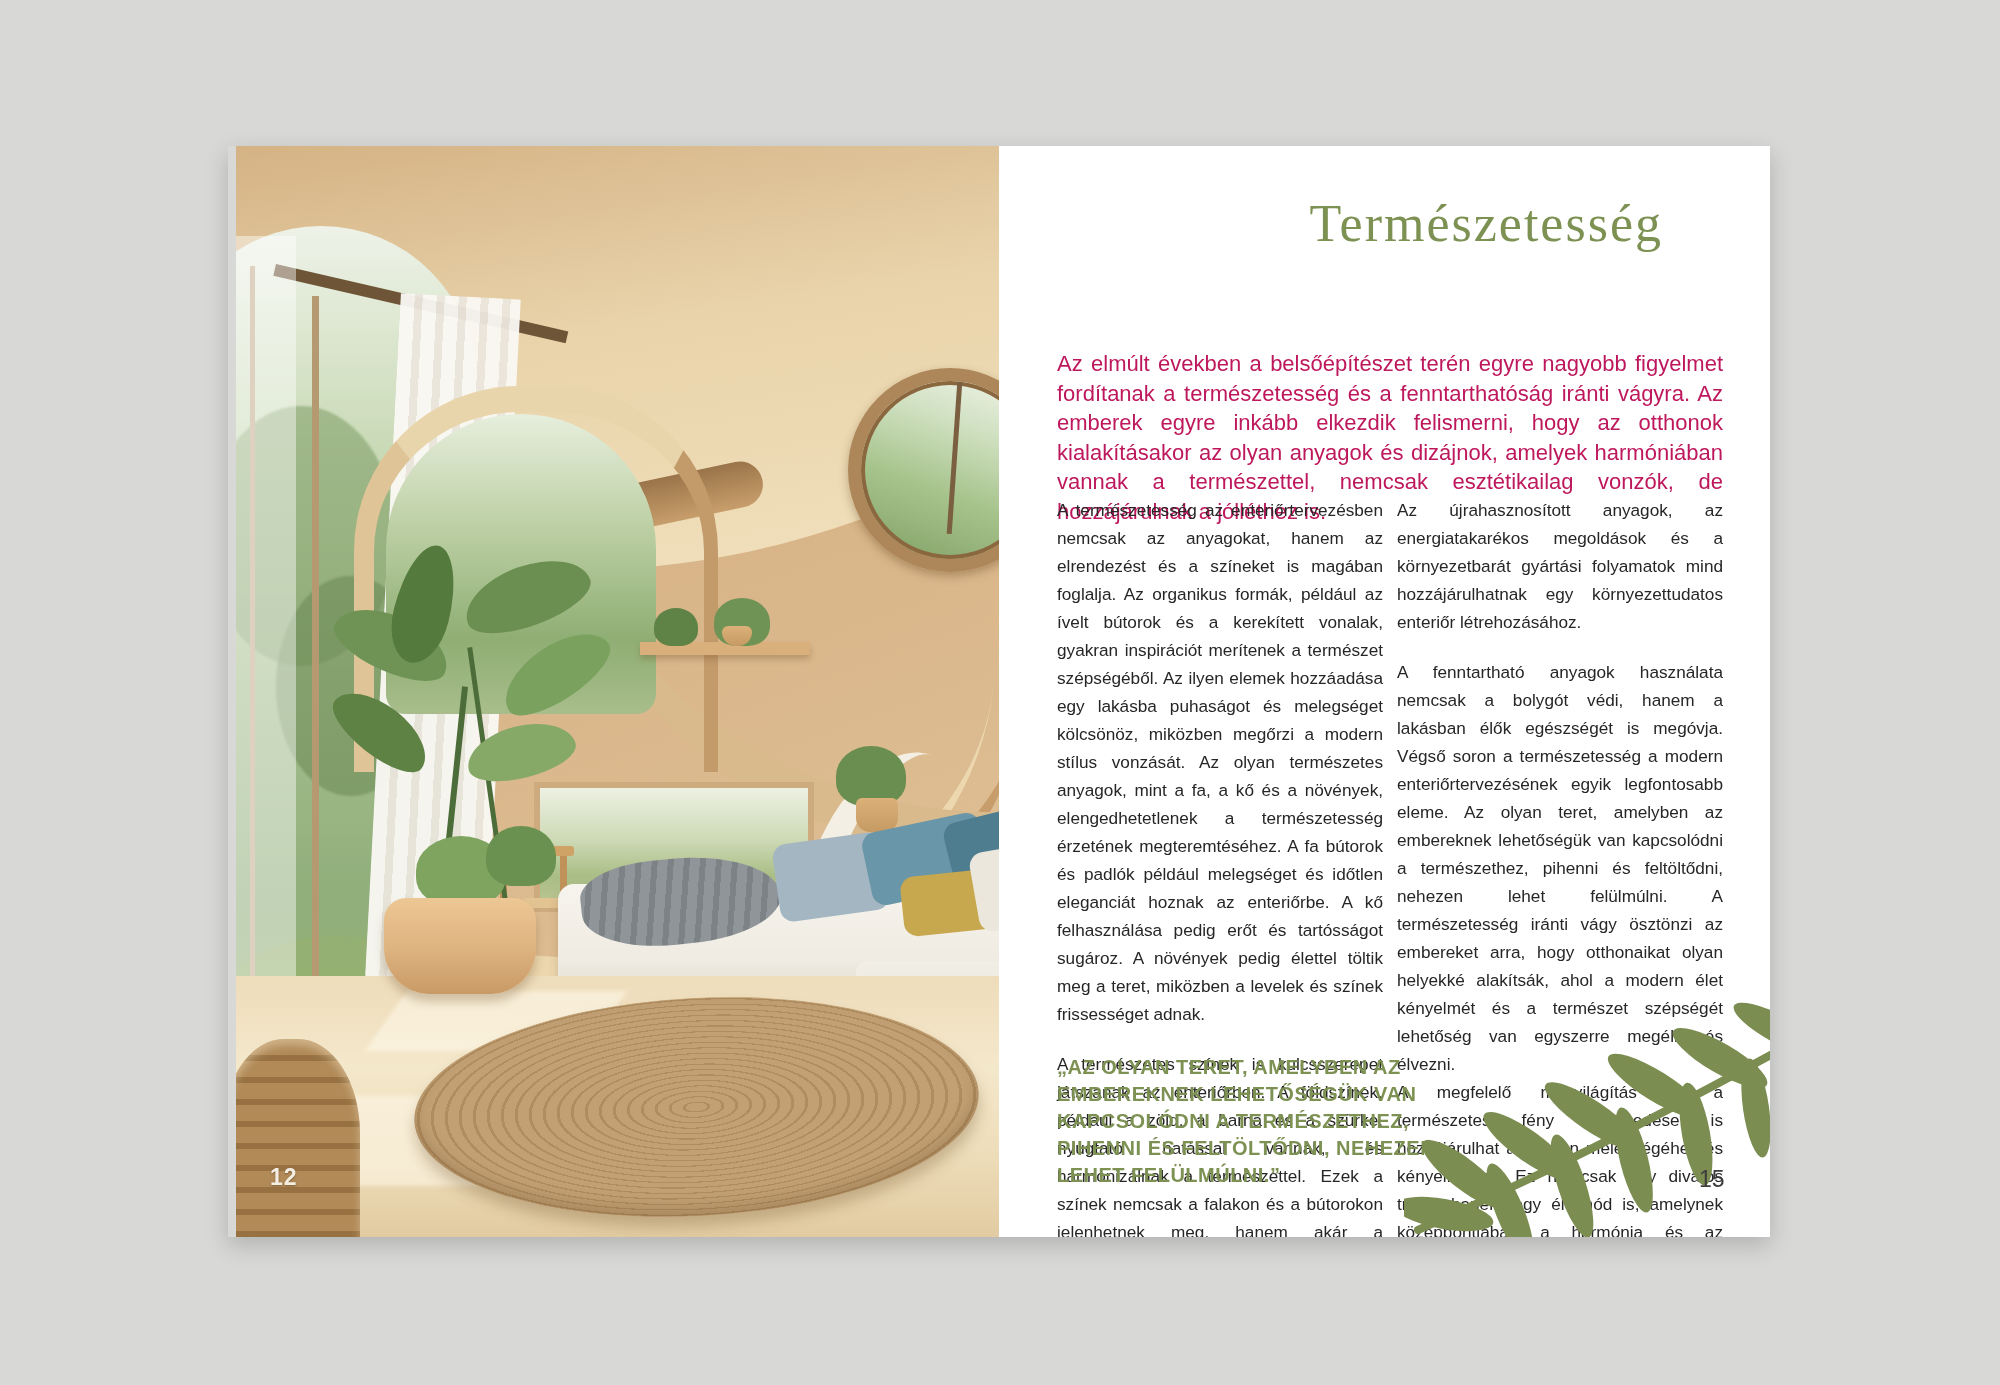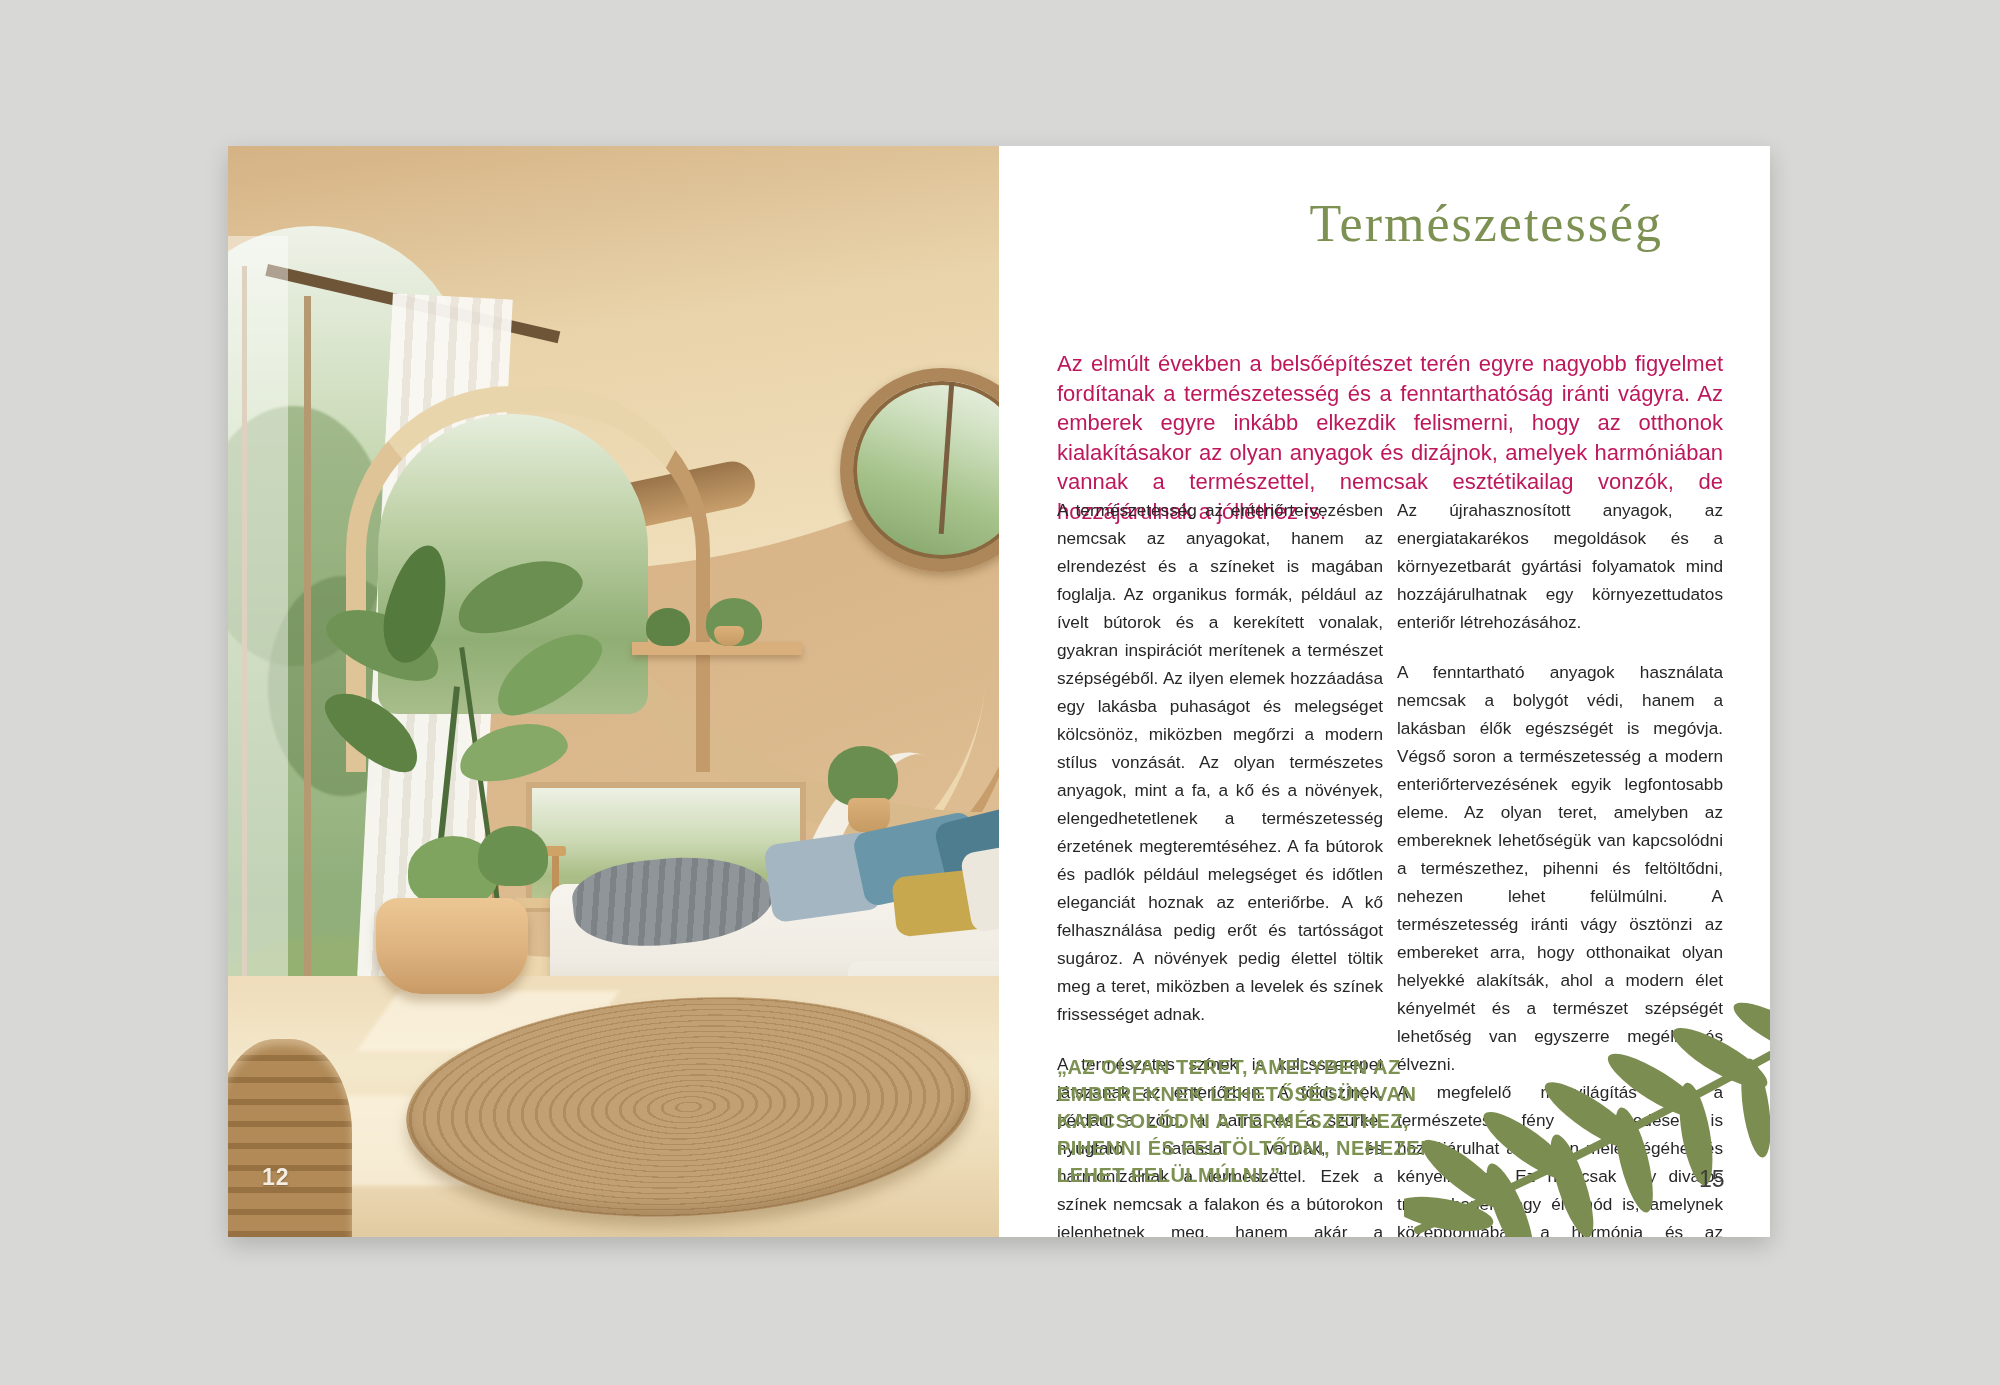--- a/index.html
+++ b/index.html
@@ -1,21 +1,21 @@
 <!DOCTYPE html>
 <html><head>
 <meta charset="utf-8">
 <style>
   html,body{margin:0;padding:0;background:#d8d8d6;}
   .canvas{position:relative;width:2000px;height:1385px;background:#d8d8d6;overflow:hidden;
           font-family:"Liberation Sans",sans-serif;}
   .spread{position:absolute;left:228px;top:146px;width:1542px;height:1091px;
           box-shadow:0 8px 22px rgba(0,0,0,.18);}
   
-  .page-left{position:absolute;left:0;top:0;width:771px;height:1091px;overflow:hidden;
+  .page-left{position:absolute;left:8px;top:0;width:771px;height:1091px;overflow:hidden;
              background:linear-gradient(160deg,#c9a173 0%,#d8b488 40%,#e3c69c 100%);}
   .ply-ceiling{position:absolute;left:-80px;top:-140px;width:1000px;height:560px;
                background:linear-gradient(175deg,#caa272 0%,#e9d3aa 55%,#f0e0bc 100%);
                border-radius:0 0 55% 45%/0 0 60% 70%;transform:rotate(-4deg);}
   .arc-band1{position:absolute;left:-180px;top:60px;width:980px;height:760px;border-radius:50%;
              border-bottom:70px solid #c79e6b;transform:rotate(8deg);}
   .arc-band2{position:absolute;left:-120px;top:130px;width:880px;height:680px;border-radius:50%;
              border-bottom:46px solid #ecd7ae;transform:rotate(6deg);}
   .arc-slot{position:absolute;left:200px;top:345px;width:330px;height:46px;border-radius:30px;
             background:linear-gradient(180deg,#9a744a,#c79e6b);transform:rotate(-12deg);}

